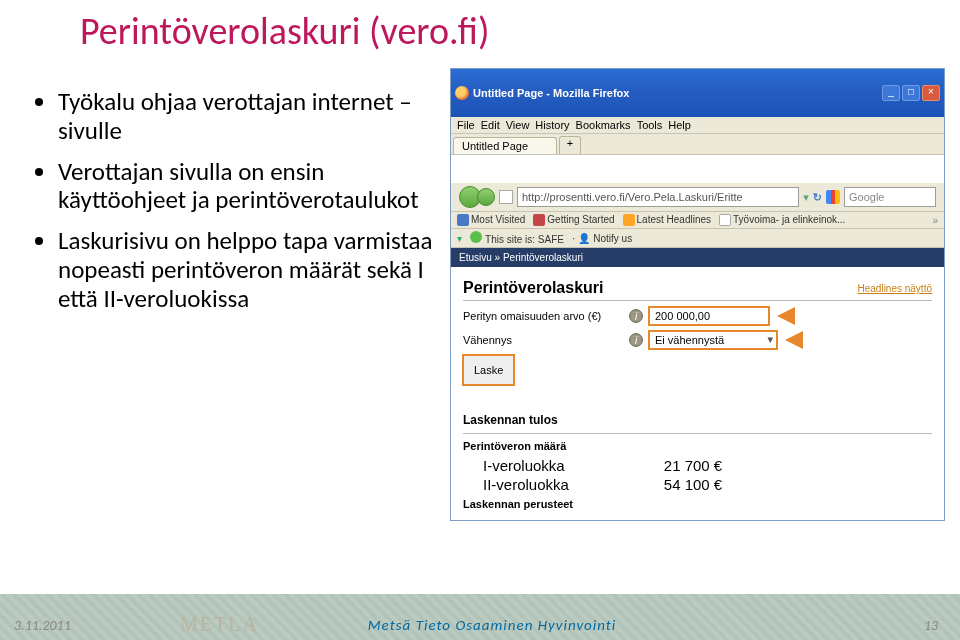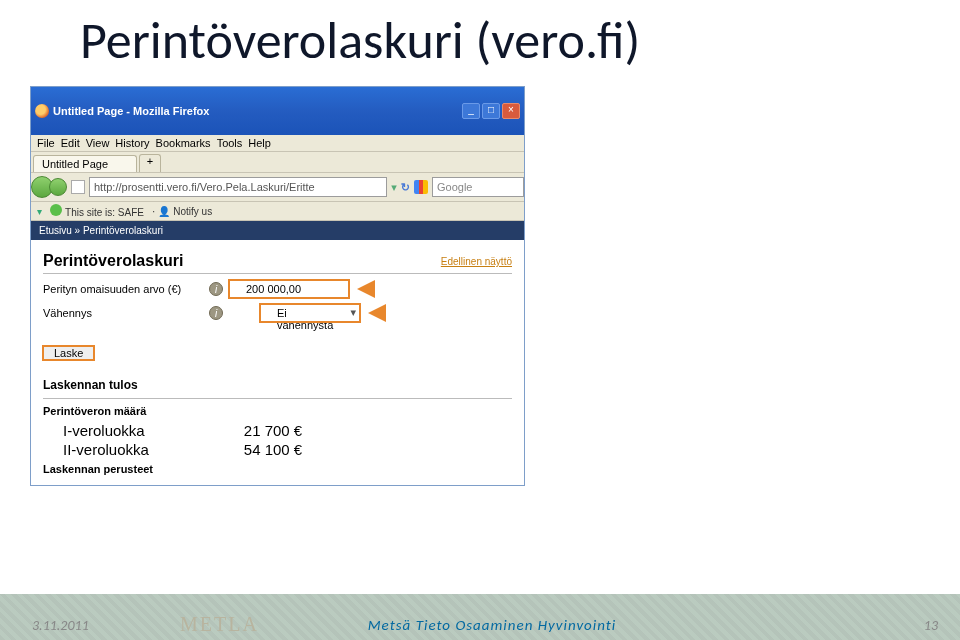--- a/index.html
+++ b/index.html
@@ -4,23 +4,23 @@
 <style>
   * { box-sizing: border-box; margin: 0; padding: 0; }
   body {
     width: 960px; height: 640px;
     font-family: Calibri, Arial, sans-serif;
     background: #fff;
     position: relative;
     overflow: hidden;
   }
   .slide-title {
-    font-size: 52px;
+    font-size: 38px;
     font-weight: 400;
-    color: #0f172a;
+    color: #be185d;
     padding: 8px 0 4px 80px;
   }
   .content-area {
     display: flex;
     padding: 10px 0 0 30px;
   }
   .bullets {
     width: 420px;
     padding-top: 20px;
   }
@@ -98,22 +98,23 @@
     border: 1px solid #b9b49c; border-bottom:none;
     border-radius: 3px 3px 0 0;
     text-align: center;
     background:#ece9d8;
   }
   .ff-navbar {
     background: #ece9d8;
     display: flex;
     align-items: center;
     gap: 4px;
-    padding: 3px 0;
+    padding: 3px 8px;
     border-bottom: 1px solid #c8c4b4;
+    margin-top: 28px;
   }
   .nav-icon {
     width: 14px; height: 14px;
     display: inline-block;
   }
   .back-fwd {
     display: flex; align-items: center;
   }
   .nav-arrow {
     width: 22px; height: 22px;
@@ -177,56 +178,56 @@
     width: 14px; height: 14px; border-radius: 50%;
     background: #9d9782; color: #fff;
     font-size: 10px; font-style: italic;
     text-align: center; line-height: 14px;
     margin: 0 6px;
     border:1px solid #716a55;
   }
   .fld {
     border: 1px solid #999;
     background: #fff;
-    padding: 2px 16px;
+    padding: 2px 5px;
     font-size: 11px;
     width: 120px;
     height: 18px;
   }
-  .fld.sel { width: 100px; position:relative;margin-left:31px;}
+  .fld.sel { width: 128px; position:relative;}
   .fld.sel::after{content:"▾";position:absolute;right:3px;top:1px;color:#555;}
   .hl { outline: 2px solid #e8872c; outline-offset: -1px; }
   .orange-arrow {
     width: 0; height: 0;
     border-top: 9px solid transparent;
     border-bottom: 9px solid transparent;
     border-right: 18px solid #e8872c;
     margin-left: 8px;
   }
   .laske-btn {
     border: 1px solid #888; background: #efefef;
-    padding: 0 10px; font-size: 11px;
-    margin-top: 18px; display: inline-block;
-  }
-  .res-h { font-weight: bold; font-size: 12px; margin: 18px 0 4px 0;}
+    padding: 8px 10px; font-size: 11px;
+    margin-top: 0; display: inline-block;
+  }
+  .res-h { font-weight: bold; font-size: 12px; margin: 28px 0 4px 0;}
   .res-sub { font-weight: bold; font-size: 11px; margin: 4px 0;}
   .res-row { display: flex; font-size: 15px; padding: 1px 0;}
   .res-row .lbl2 { width: 190px; padding-left: 20px;}
   .res-row .val { width: 80px; text-align: center;}
   .res-row.noind .lbl2{padding-left:8px;}
   
   .footer-band {
     position: absolute;
     left: 0; bottom: 0; width: 960px; height: 46px;
     background: repeating-linear-gradient(45deg,#2a5538 0,#2a5538 4px,#3a6a49 4px,#3a6a49 8px);
     opacity: 0.35;
   }
   .footer-text {
     position: absolute;
-    bottom: 6px; left: 32px;
+    bottom: 6px; left: 14px;
     font-size: 14px; color: #888; font-style: italic;
   }
   .footer-center {
     position: absolute; bottom: 6px; left: 12px; width: 100%;
     text-align: center; color: #0369a1; font-style: italic; font-size: 15px;
     letter-spacing: 1px;
   }
   .footer-logo {
     position: absolute; bottom: 4px; left: 180px;
     color: #b8b49f; font-family: Georgia, serif; letter-spacing: 2px; font-size: 20px;
@@ -236,20 +237,25 @@
     color: #888; font-size: 14px; font-style: italic;
   }
   .chevrons{font-size:10px;color:#888;}
 </style>
 </head>
 <body>
 
 <h1 class="slide-title">Perintöverolaskuri (vero.fi)</h1>
 
 <div class="content-area">
+  <ul class="bullets">
+    <li>Työkalu ohjaa verottajan internet –sivulle</li>
+    <li>Verottajan sivulla on ensin käyttöohjeet ja perintöverotaulukot</li>
+    <li>Laskurisivu on helppo tapa varmistaa nopeasti perintöveron määrät sekä I että II-veroluokissa</li>
+  </ul>
 
   <div class="screenshot">
 
     <div class="ff-titlebar">
       <span class="ff-icon"></span>
       <span class="title">Untitled Page - Mozilla Firefox</span>
       <div class="win-btns">
         <div class="win-btn">_</div>
         <div class="win-btn">□</div>
         <div class="win-btn close">×</div>
@@ -277,32 +283,39 @@
         <div class="nav-arrow small"></div>
       </div>
       <span class="nav-icon" style="background:#fff;border:1px solid #aaa;"></span>
       <div class="url-input">http://prosentti.vero.fi/Vero.Pela.Laskuri/Eritte</div>
       <span style="color:#5a7;">▾</span>
       <span style="color:#4b7bd6;font-weight:bold;">↻</span>
       <span class="nav-icon" style="background:linear-gradient(90deg,#4285f4 33%,#ea4335 33% 66%,#fbbc05 66%);border-radius:2px;"></span>
       <div class="search-input">Google</div>
     </div>
 
+    <div class="ff-bookmarkbar">
+      <span><span class="bm-icon blue"></span><span>Most Visited</span></span>
+      <span><span class="bm-icon red"></span><span>Getting Started</span></span>
+      <span><span class="bm-icon"></span><span>Latest Headlines</span></span>
+      <span><span class="bm-icon doc"></span><span>Työvoima- ja elinkeinok...</span></span>
+      <span class="chevrons" style="margin-left:auto;">»</span>
+    </div>
 
     <div class="ff-safebar">
       <span style="color:#3a7;">▾</span>
       <span><span class="safe-dot"></span><span>This site is: SAFE</span></span>
       <span>· 👤 <span>Notify us</span></span>
     </div>
 
     <div class="page">
       <div class="crumb">Etusivu » Perintöverolaskuri</div>
       <div class="page-inner">
         <div class="page-h1">Perintöverolaskuri</div>
-        <div class="prev-link">Edellinen näyttö</div>
+        <div class="prev-link">Headlines näyttö</div>
         <hr class="hr">
 
         <div class="form-row">
           <span class="lbl">Perityn omaisuuden arvo (€)</span>
           <span class="info-icon">i</span>
           <span class="fld hl">200 000,00</span>
           <span class="orange-arrow"></span>
         </div>
 
         <div class="form-row">

